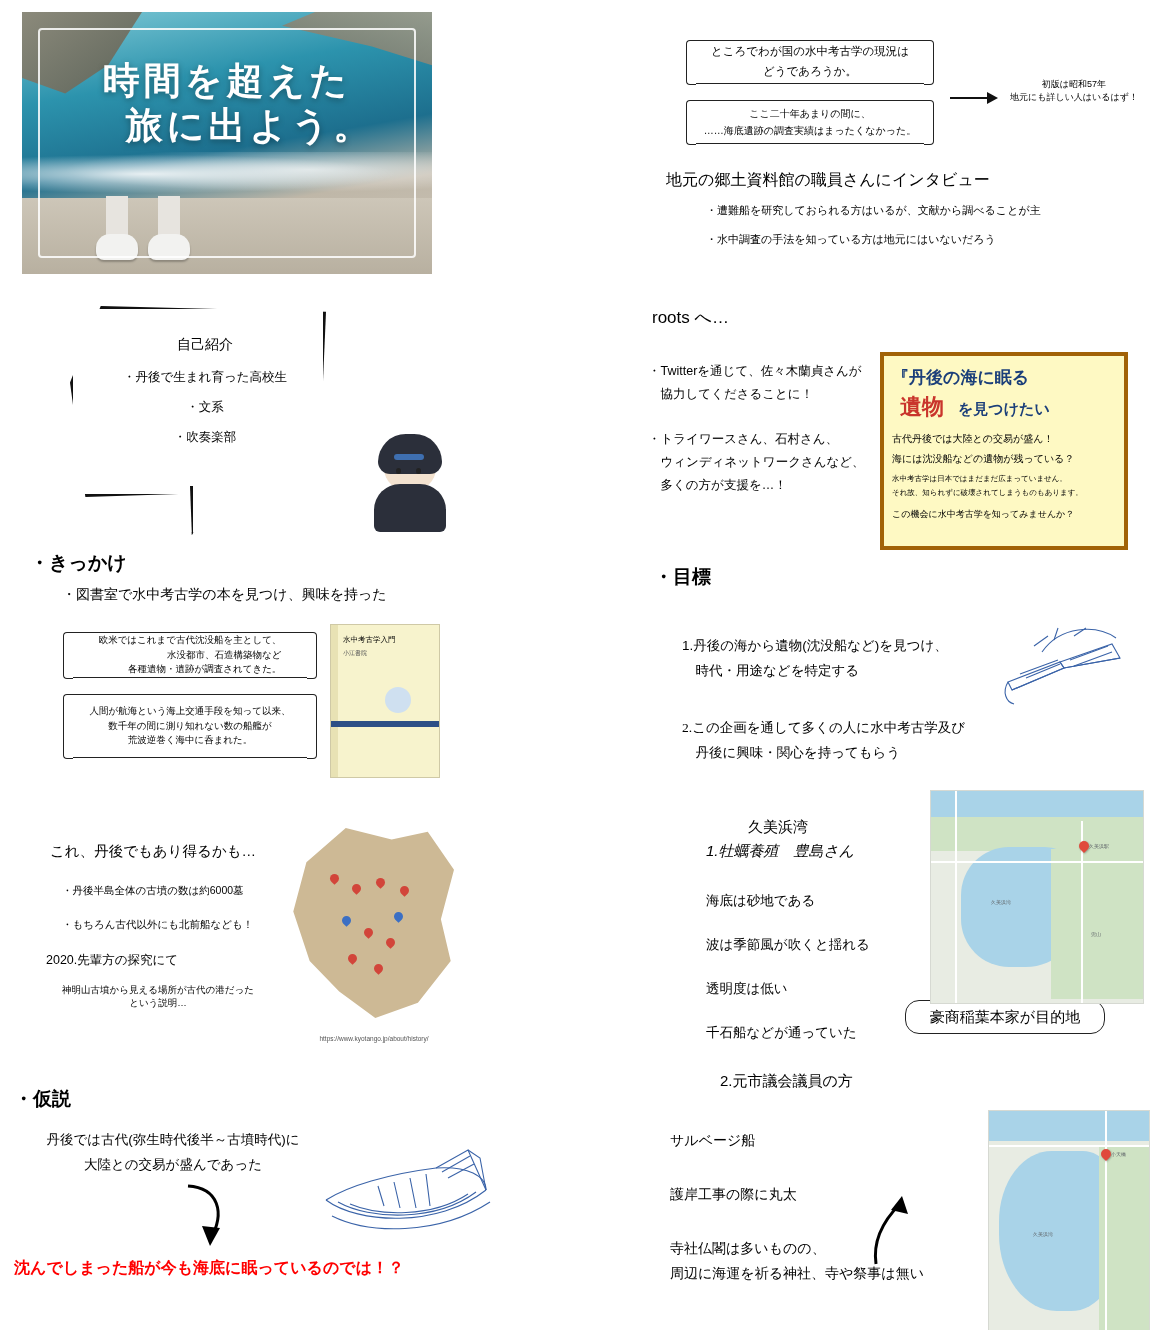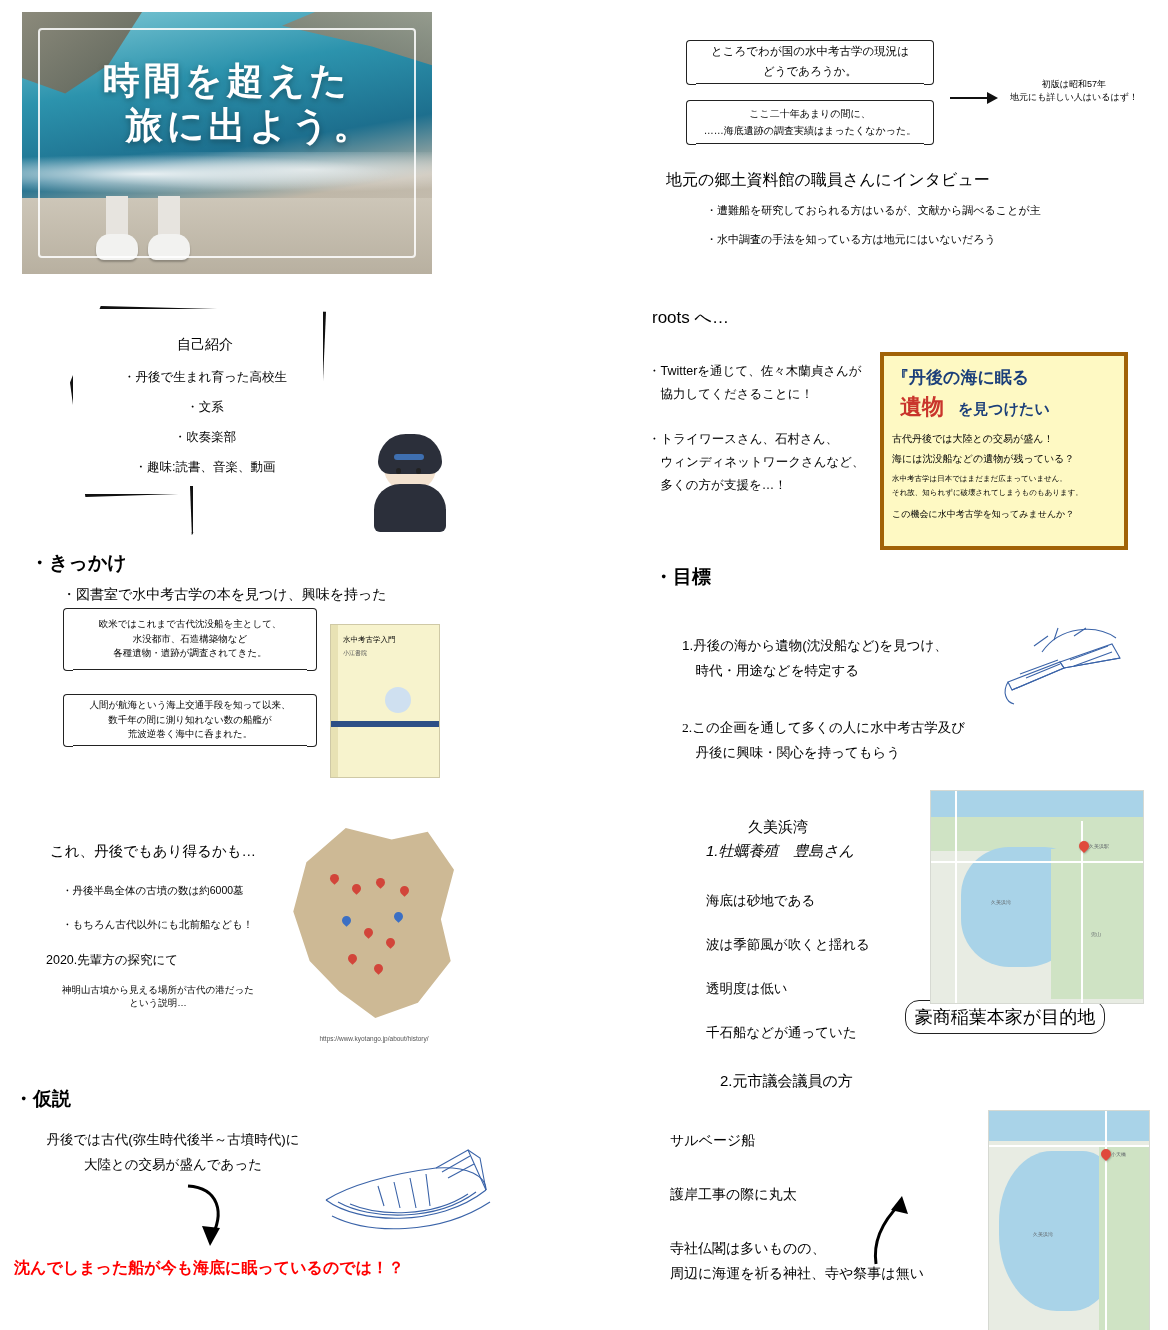--- a/index.html
+++ b/index.html
@@ -229,21 +229,21 @@
     border-radius: 50% 50% 50% 0; transform: rotate(-45deg);
     box-shadow: 0 1px 2px rgba(0,0,0,.3);
   }
 
   .rounded-box {
     position: absolute;
     border: 1.5px solid #222;
     border-radius: 14px;
     background: #fff;
     display: flex; align-items: center; justify-content: center;
-    font-size: 18px;
+    font-size: 15px;
     box-sizing: border-box;
   }
 
   .txt { position: absolute; }
   .red { color: #ff0000; }
 </style>
 </head>
 <body>
 
 <div class="col col-left">
@@ -265,39 +265,38 @@
   </div>
 
   <div class="bubble-wrap">
     <div class="bubble"></div>
     <div class="bubble-tail"></div>
     <div class="bubble-title">自己紹介</div>
     <div class="bubble-list">
       <div>・丹後で生まれ育った高校生</div>
       <div>・文系</div>
       <div>・吹奏楽部</div>
-      <div>・趣味:読書、音楽、動画</div>
     </div>
     <div class="avatar">
       <div class="head"></div>
       <div class="hair"></div>
       <div class="band"></div>
       <div class="eyeL"></div>
       <div class="eyeR"></div>
       <div class="body"></div>
     </div>
   </div>
 
   <div class="sec-h" style="left:30px; top:550px;">・きっかけ</div>
   <div class="txt" style="left:62px; top:586px; font-size:14px;">・図書室で水中考古学の本を見つけ、興味を持った</div>
 
-  <div class="scroll-box" style="left:72px; top:608px; width:236px; height:62px; font-size:9.5px; white-space:pre-line;">欧米ではこれまで古代沈没船を主として、
+  <div class="scroll-box" style="left:72px; top:632px; width:236px; height:46px; font-size:9.5px; white-space:pre-line;text-align:right;">欧米ではこれまで古代沈没船を主として、
 水没都市、石造構築物など
 各種遺物・遺跡が調査されてきた。</div>
-  <div class="scroll-box" style="left:72px; top:694px; width:236px; height:52px; font-size:9.5px; white-space:pre-line;">人間が航海という海上交通手段を知って以来、
+  <div class="scroll-box" style="left:72px; top:694px; width:236px; height:64px; font-size:9.5px; white-space:pre-line;">人間が航海という海上交通手段を知って以来、
 数千年の間に測り知れない数の船艦が
 荒波逆巻く海中に呑まれた。</div>
 
   <div class="book">
     <div class="spine"></div>
     <div class="t1">水中考古学入門</div>
     <div class="t2">小江書院</div>
     <div class="seal"></div>
     <div class="band"></div>
   </div>

